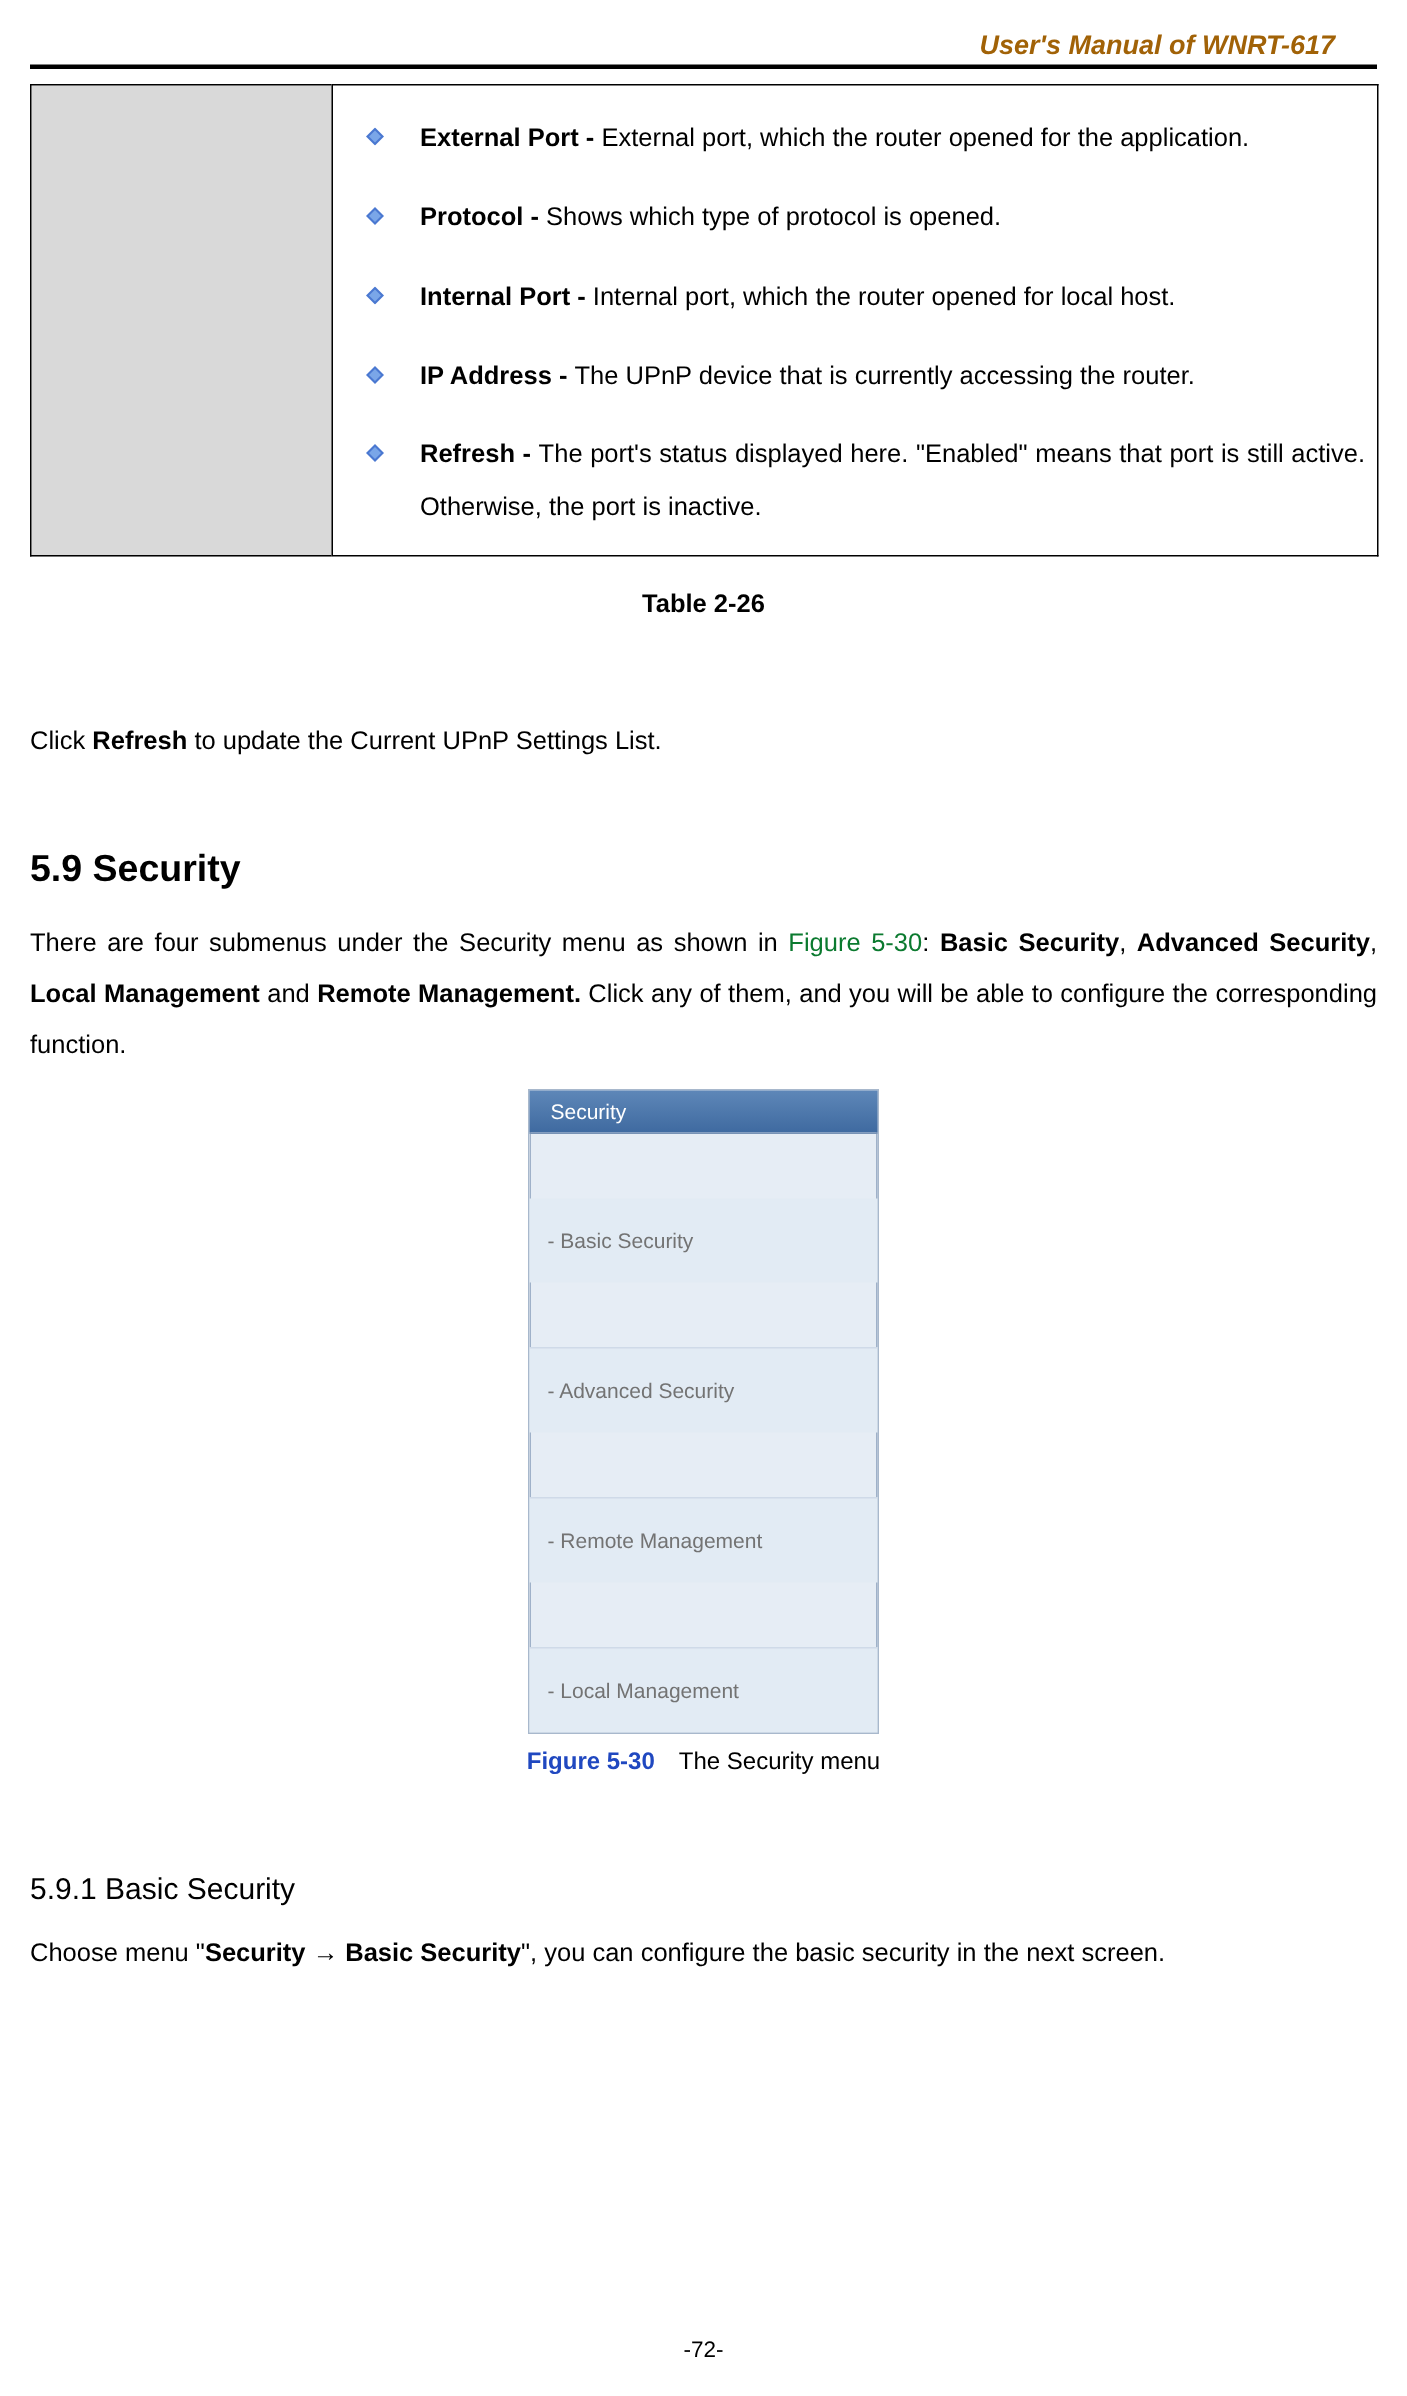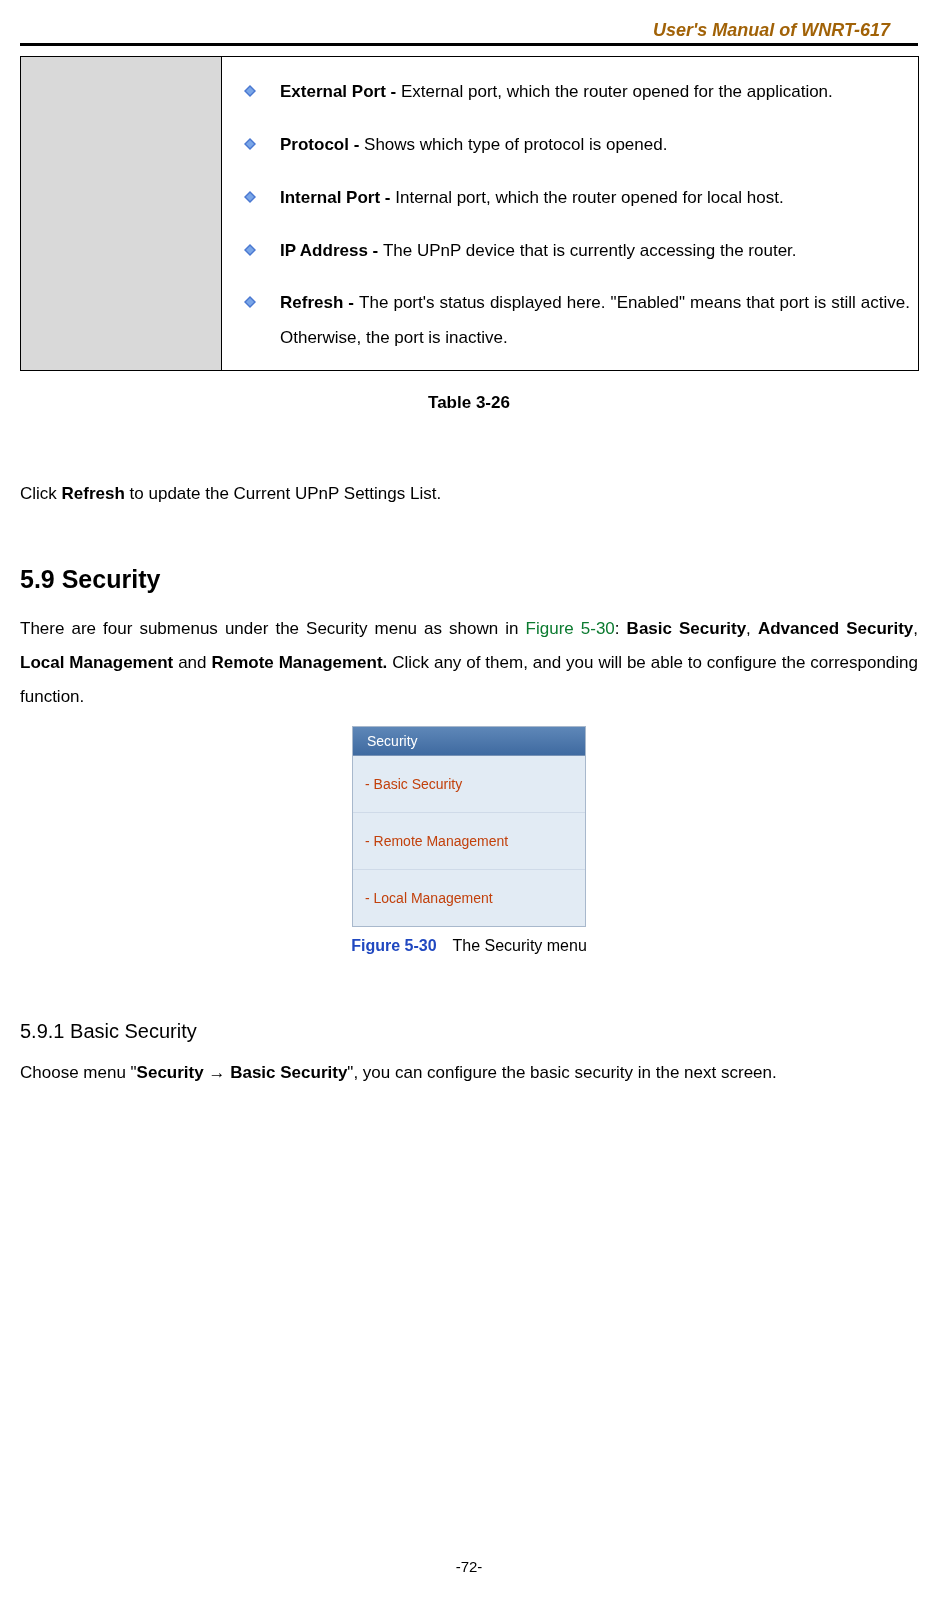--- a/index.html
+++ b/index.html
@@ -117,23 +117,24 @@
     }
     .menu-header {
       background: linear-gradient(#5e87b8, #3f6aa0);
       color: #fff;
       padding: 6px 14px;
       border-bottom: 1px solid #7792b5;
       font-size: 14px;
     }
     .menu-item {
       padding: 20px 12px;
-      color: #c2410c;
+      color: #737373;
       border-top: 1px solid #cfdae8;
       background: #e2ebf4;
+      margin-top: 43px;
     }
     .menu-item:nth-child(2) {
       border-top: none;
     }
     .figure-caption {
       text-align: center;
       margin-top: 10px;
       margin-bottom: 65px;
       font-size: 16px;
     }
@@ -215,35 +216,36 @@
                 <path d="M6 0 L12 6 L6 12 L0 6 Z" fill="#4a78d1"></path>
                 <path d="M6 2 L10 6 L6 10 L2 6 Z" fill="#7aa6e8"></path>
               </svg>
             </span>
           <span class="bi-term">Refresh - </span><span class="bi-indent">The port's status displayed here. "Enabled" means that port is still active. Otherwise, the port is inactive.</span>
         </div>
       </div>
     </div>
   </div>
 
-  <div class="table-caption">Table 3-26</div>
+  <div class="table-caption">Table 2-26</div>
 
   <div class="body-text">
     <span>Click </span><span class="bold">Refresh</span><span> to update the Current UPnP Settings List.</span>
   </div>
 
   <div class="section-heading">5.9  Security</div>
 
   <div class="section-para">
     <span>There are four submenus under the Security menu as shown in </span><span class="link-text">Figure 5-30</span><span>: </span><span class="bold">Basic Security</span><span>, </span><span class="bold">Advanced Security</span><span>, </span><span class="bold">Local Management</span><span> and </span><span class="bold">Remote Management.</span><span> Click any of them, and you will be able to configure the corresponding function.</span>
   </div>
 
   <div class="menu-figure">
     <div class="menu-header">Security</div>
     <div class="menu-item">- Basic Security</div>
+    <div class="menu-item">- Advanced Security</div>
     <div class="menu-item">- Remote Management</div>
     <div class="menu-item">- Local Management</div>
   </div>
 
   <div class="figure-caption">
     <span class="fig-label">Figure 5-30</span><span>The Security menu</span>
   </div>
 
   <div class="subsection-heading">5.9.1  Basic Security</div>
 

